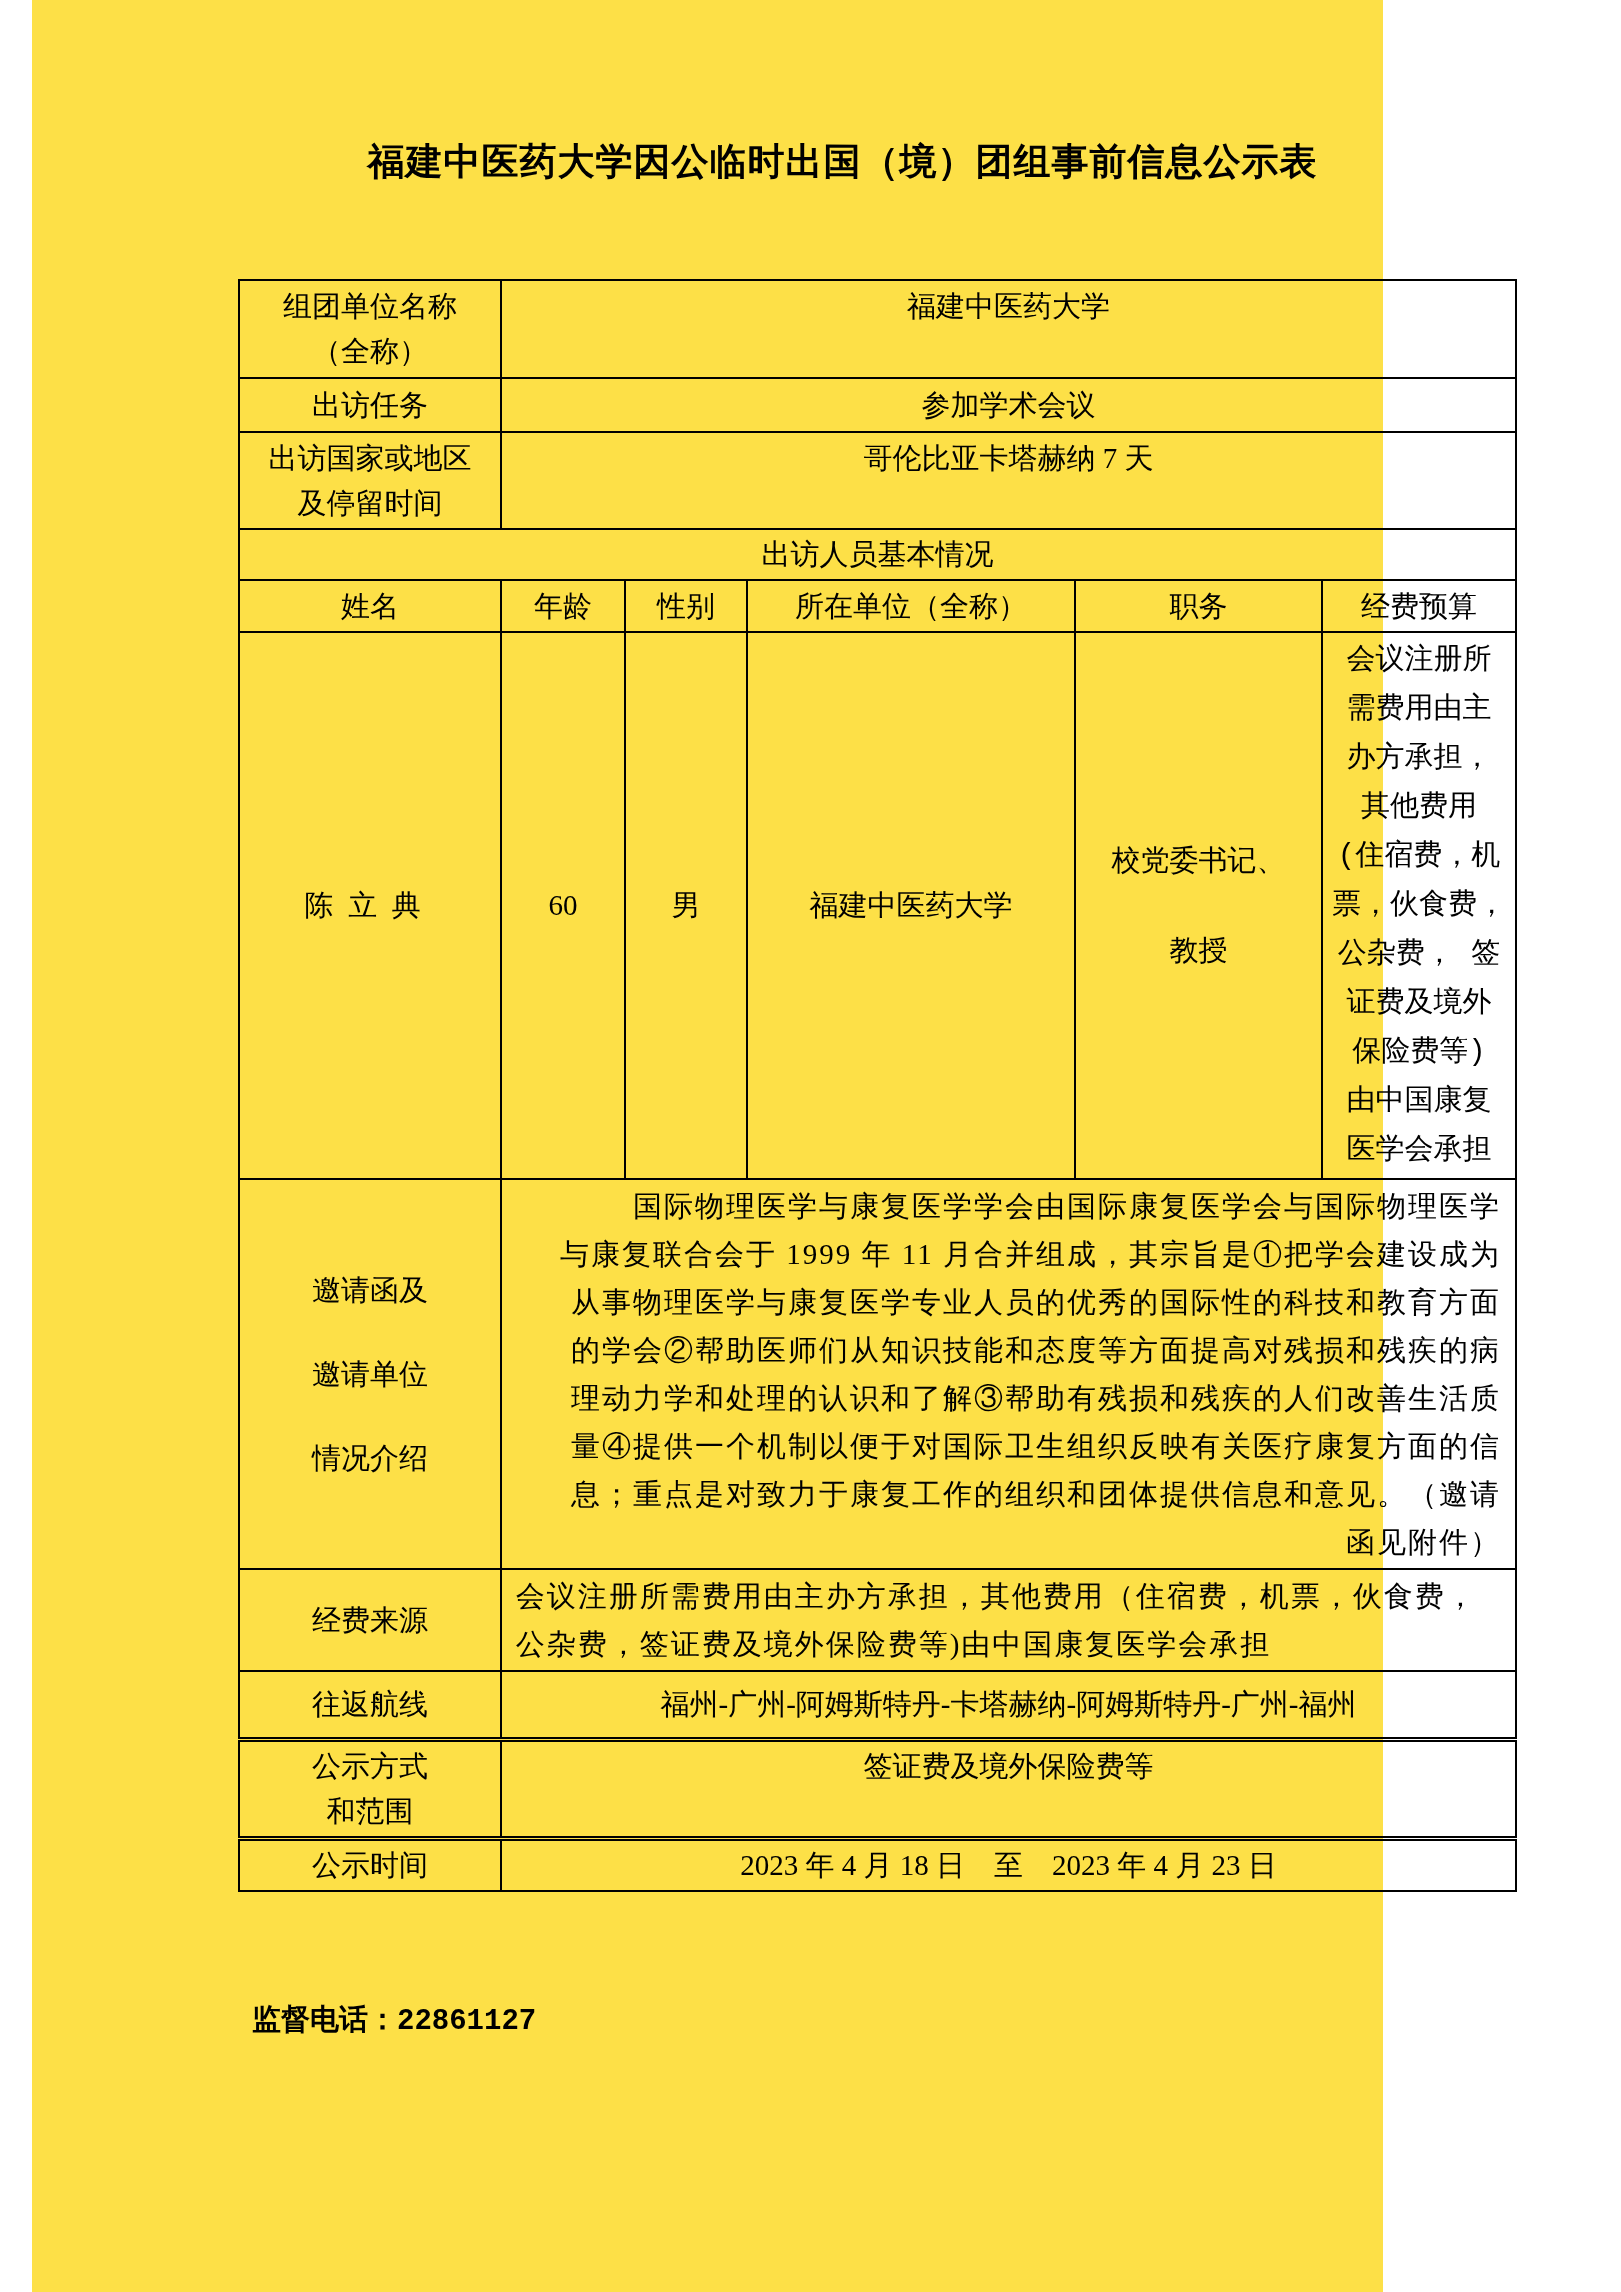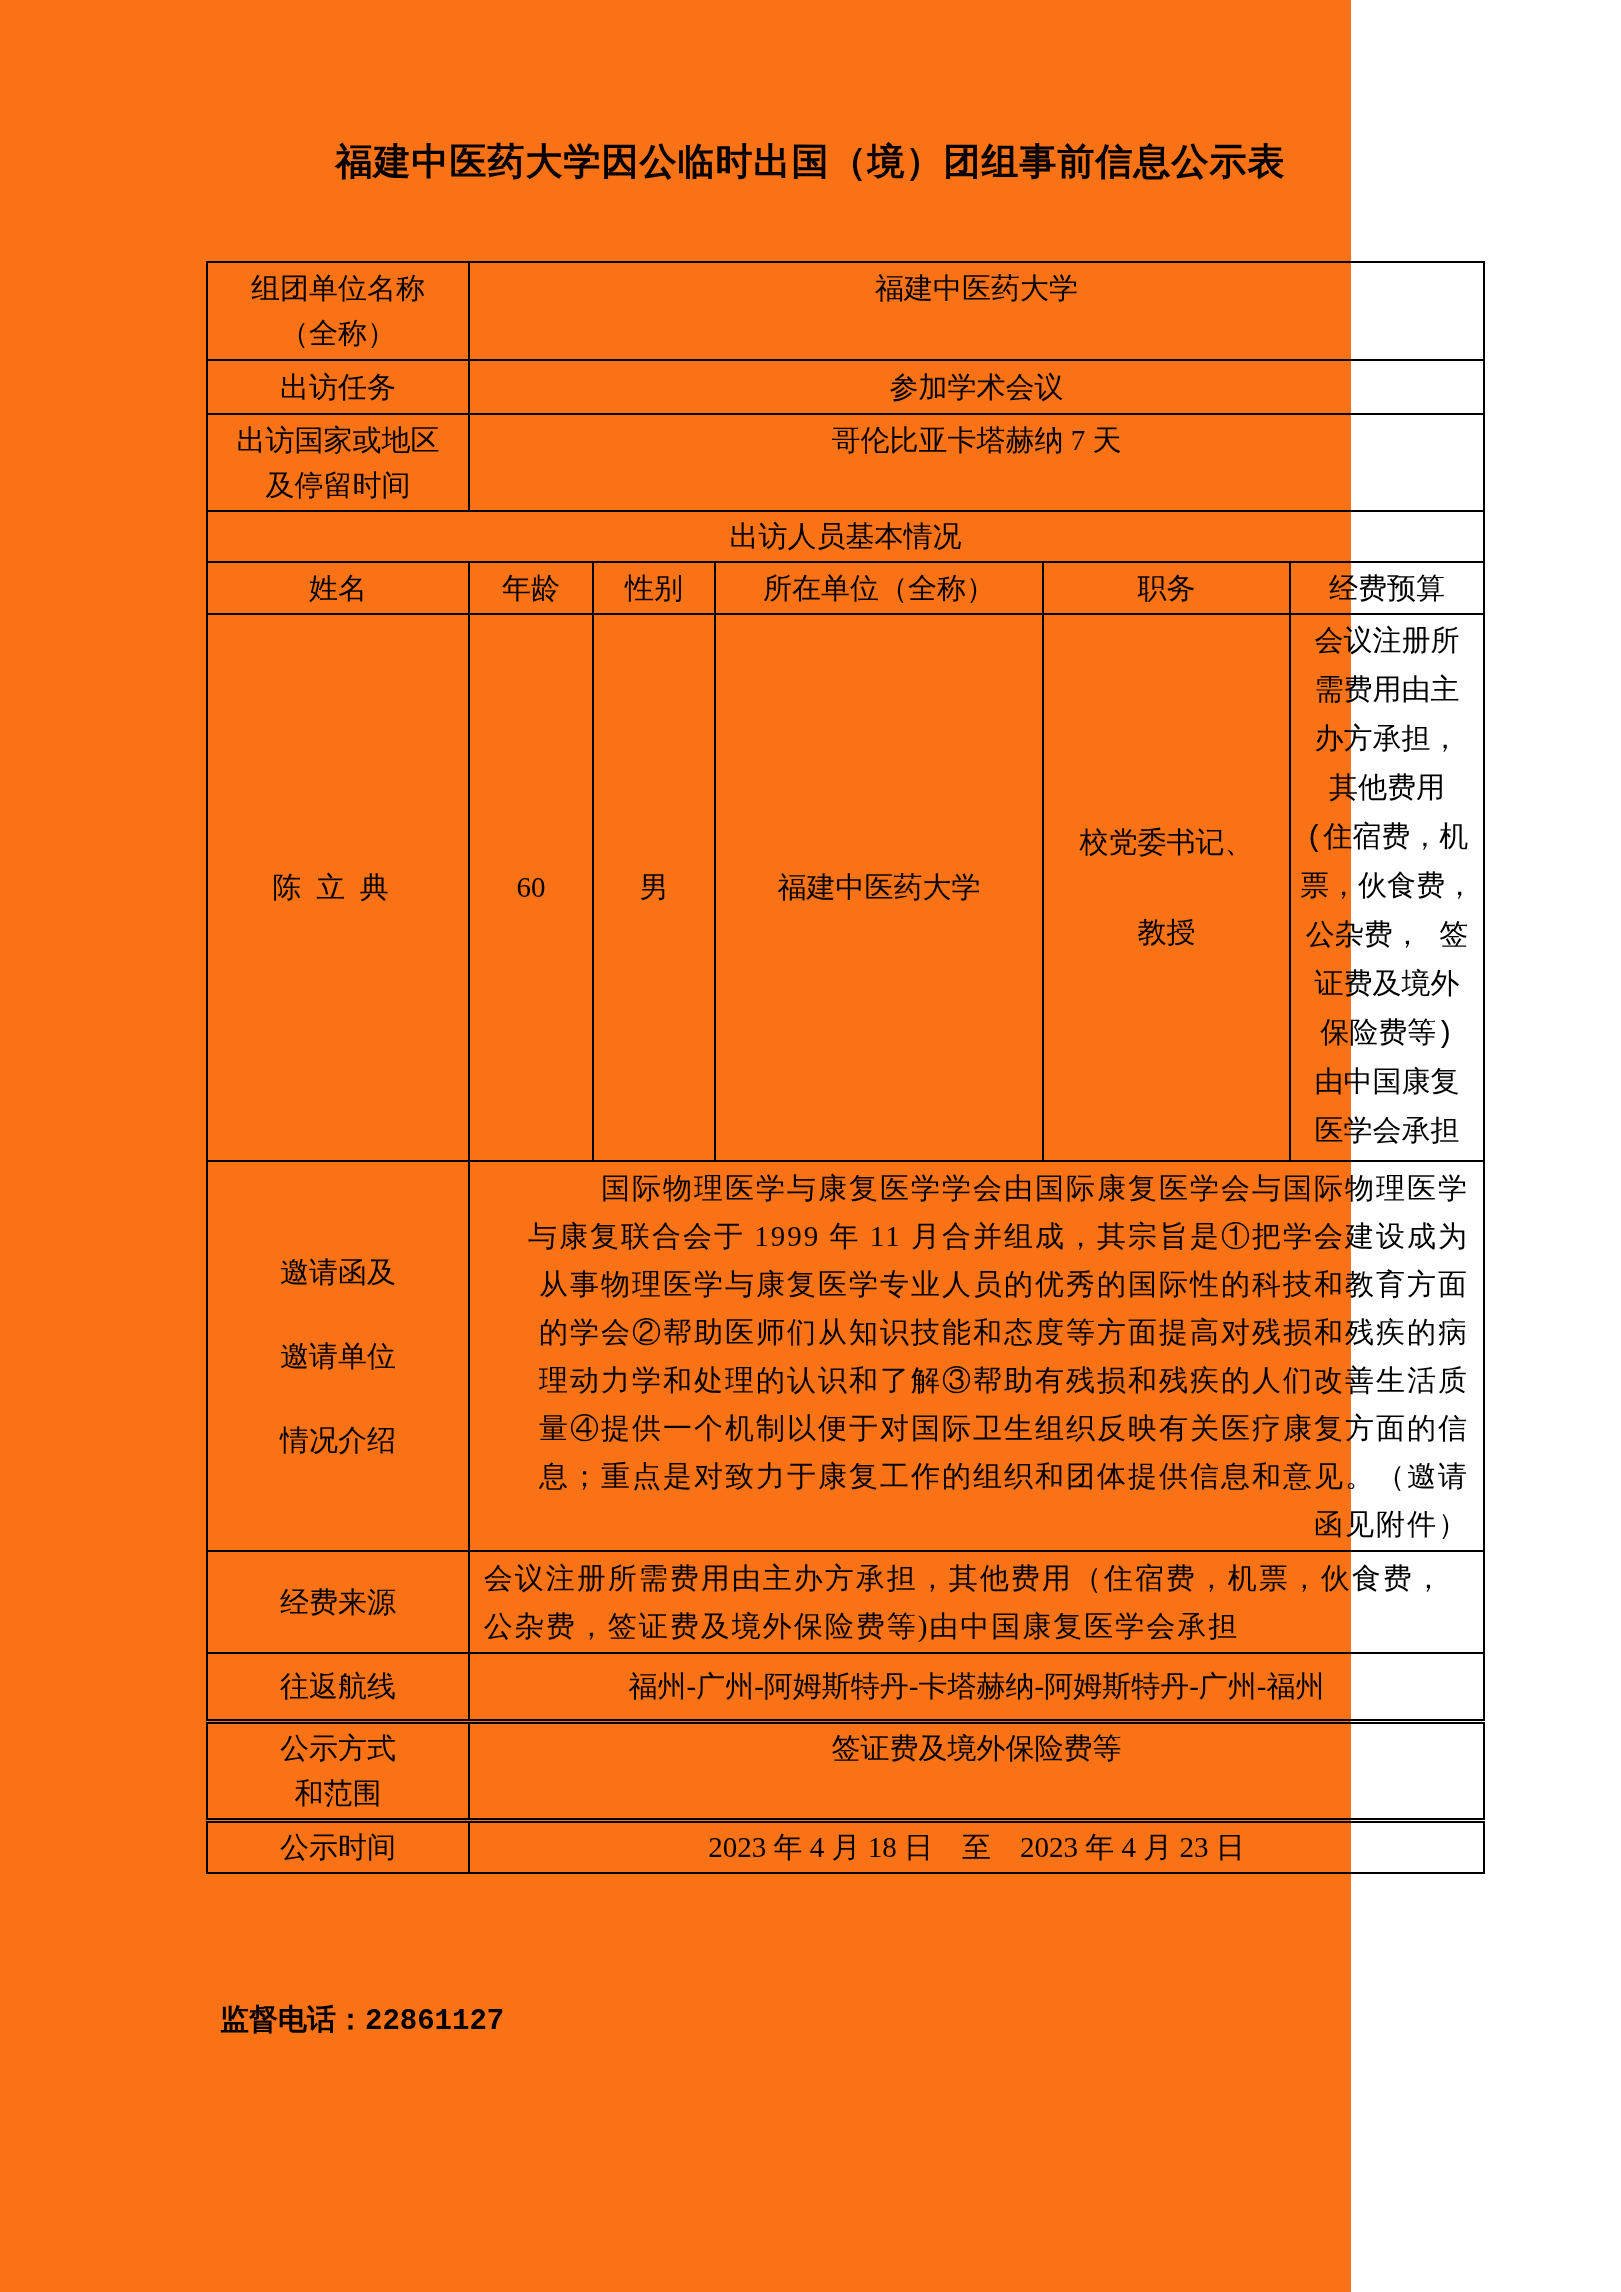--- a/index.html
+++ b/index.html
@@ -9,37 +9,38 @@
     width: 1621px;
     height: 2293px;
     overflow: hidden;
     font-family: "Liberation Serif", "DejaVu Serif", serif;
     color: #000;
   }
   .page {
     position: relative;
     width: 1351px;
     height: 2293px;
-    background: #f97316;
+    background: #fde047;
+    margin-left: 32px;
   }
   .doc-title {
     position: absolute;
     left: 0;
     top: 137px;
     width: 1621px;
     text-align: center;
     font-size: 37px;
     font-weight: bold;
     letter-spacing: 1px;
     white-space: nowrap;
   }
   table.doc-table {
     position: absolute;
     left: 206px;
-    top: 261px;
+    top: 279px;
     width: 1277px;
     border-collapse: collapse;
     table-layout: fixed;
   }
   td {
     border: 2px solid #000;
     font-size: 29px;
     line-height: 45px;
     padding: 2px 7.8px;
     text-align: center;

